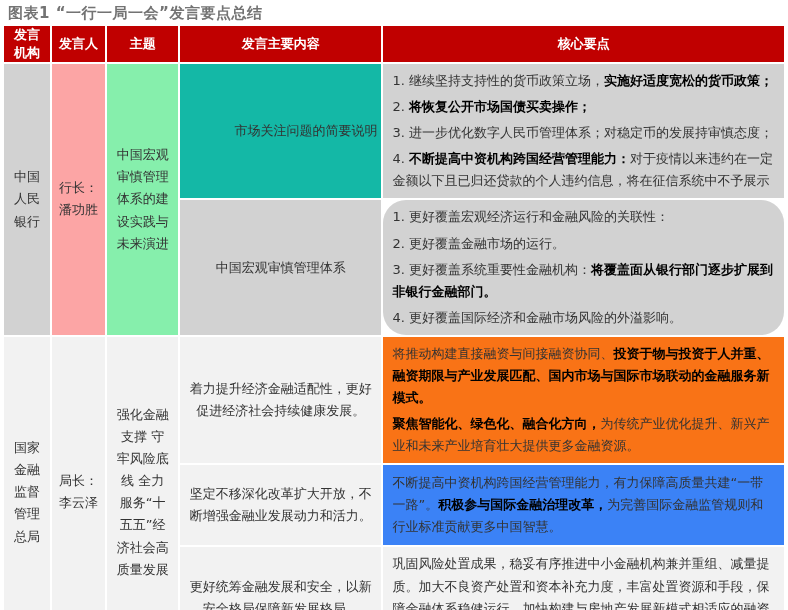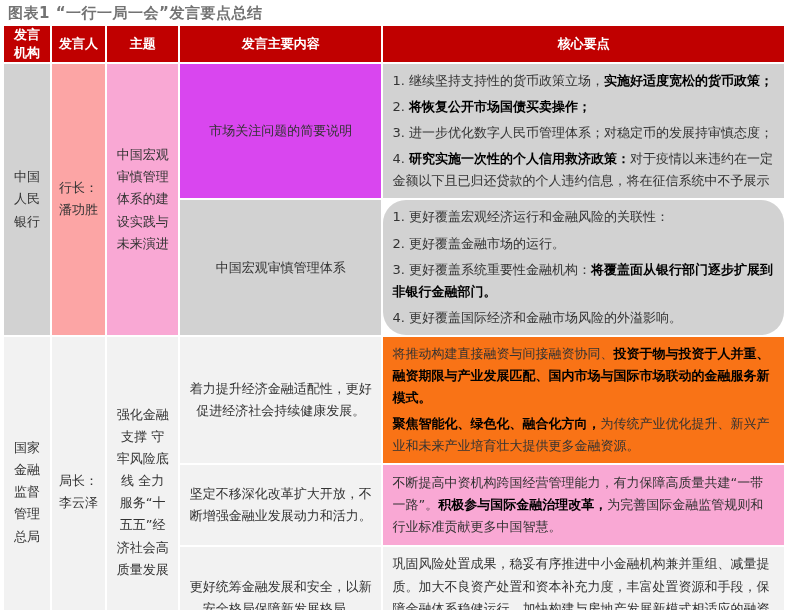--- a/index.html
+++ b/index.html
@@ -78,31 +78,31 @@
       <th>核心要点</th>
     </tr>
   </thead>
   <tbody>
       <tr style="height: 128px;">
         <td rowspan="2" class="center pre" style="background: rgb(210, 210, 210);">中国
 人民
 银行</td>
         <td rowspan="2" class="center pre" style="background: #fca5a5;">行长：
 潘功胜</td>
-        <td rowspan="2" class="center pre" style="background: #f9a8d4;">中国宏观
+        <td rowspan="2" class="center pre" style="background: #86efac;">中国宏观
 审慎管理
 体系的建
 设实践与
 未来演进</td>
-        <td class="center" style="background: #d946ef;">市场关注问题的简要说明</td>
+        <td class="center" style="background: #14b8a6; text-align: right;">市场关注问题的简要说明</td>
         <td class="points" style="background: rgb(210, 210, 210);">
           <p><span>1. 继续坚持支持性的货币政策立场，</span><b>实施好适度宽松的货币政策；</b></p>
           <p><span>2. </span><b>将恢复公开市场国债买卖操作；</b></p>
           <p><span>3. 进一步优化数字人民币管理体系；对稳定币的发展持审慎态度；</span></p>
-          <p><span>4. </span><b>研究实施一次性的个人信用救济政策：</b><span>对于疫情以来违约在一定金额以下且已归还贷款的个人违约信息，将在征信系统中不予展示</span></p>
+          <p><span>4. </span><b>不断提高中资机构跨国经营管理能力：</b><span>对于疫情以来违约在一定金额以下且已归还贷款的个人违约信息，将在征信系统中不予展示</span></p>
         </td>
       </tr>
       <tr style="height: 118px;">
         <td class="center" style="background: rgb(210, 210, 210);">中国宏观审慎管理体系</td>
         <td class="points" style="background: rgb(210, 210, 210); border-radius: 23px;">
           <p><span>1. 更好覆盖宏观经济运行和金融风险的关联性：</span></p>
           <p><span>2. 更好覆盖金融市场的运行。</span></p>
           <p><span>3. 更好覆盖系统重要性金融机构：</span><b>将覆盖面从银行部门逐步扩展到非银行金融部门。</b></p>
           <p><span>4. 更好覆盖国际经济和金融市场风险的外溢影响。</span></p>
         </td>
@@ -124,21 +124,21 @@
 济社会高
 质量发展</td>
         <td class="center" style="background: rgb(242, 242, 242);">着力提升经济金融适配性，更好促进经济社会持续健康发展。</td>
         <td class="points" style="background: #f97316;">
           <p><span>将推动构建直接融资与间接融资协同、</span><b>投资于物与投资于人并重、融资期限与产业发展匹配、国内市场与国际市场联动的金融服务新模式。</b></p>
           <p><b>聚焦智能化、绿色化、融合化方向，</b><span>为传统产业优化提升、新兴产业和未来产业培育壮大提供更多金融资源。</span></p>
         </td>
       </tr>
       <tr style="height: 80px;">
         <td class="center" style="background: rgb(242, 242, 242);">坚定不移深化改革扩大开放，不断增强金融业发展动力和活力。</td>
-        <td class="points" style="background: #f9a8d4;">
+        <td class="points" style="background: #3b82f6;">
           <p><span>不断提高中资机构跨国经营管理能力，有力保障高质量共建“一带一路”。</span><b>积极参与国际金融治理改革，</b><span>为完善国际金融监管规则和行业标准贡献更多中国智慧。</span></p>
         </td>
       </tr>
       <tr style="height: 84px;">
         <td class="center" style="background: rgb(242, 242, 242);">更好统筹金融发展和安全，以新安全格局保障新发展格局。</td>
         <td class="points" style="background: rgb(242, 242, 242);">
           <p><span>巩固风险处置成果，稳妥有序推进中小金融机构兼并重组、减量提质。加大不良资产处置和资本补充力度，丰富处置资源和手段，保障金融体系稳健运行。加快构建与房地产发展新模式相适应的融资制度，助力化解地方政府债务风险。</span></p>
         </td>
       </tr>
     </tbody>

